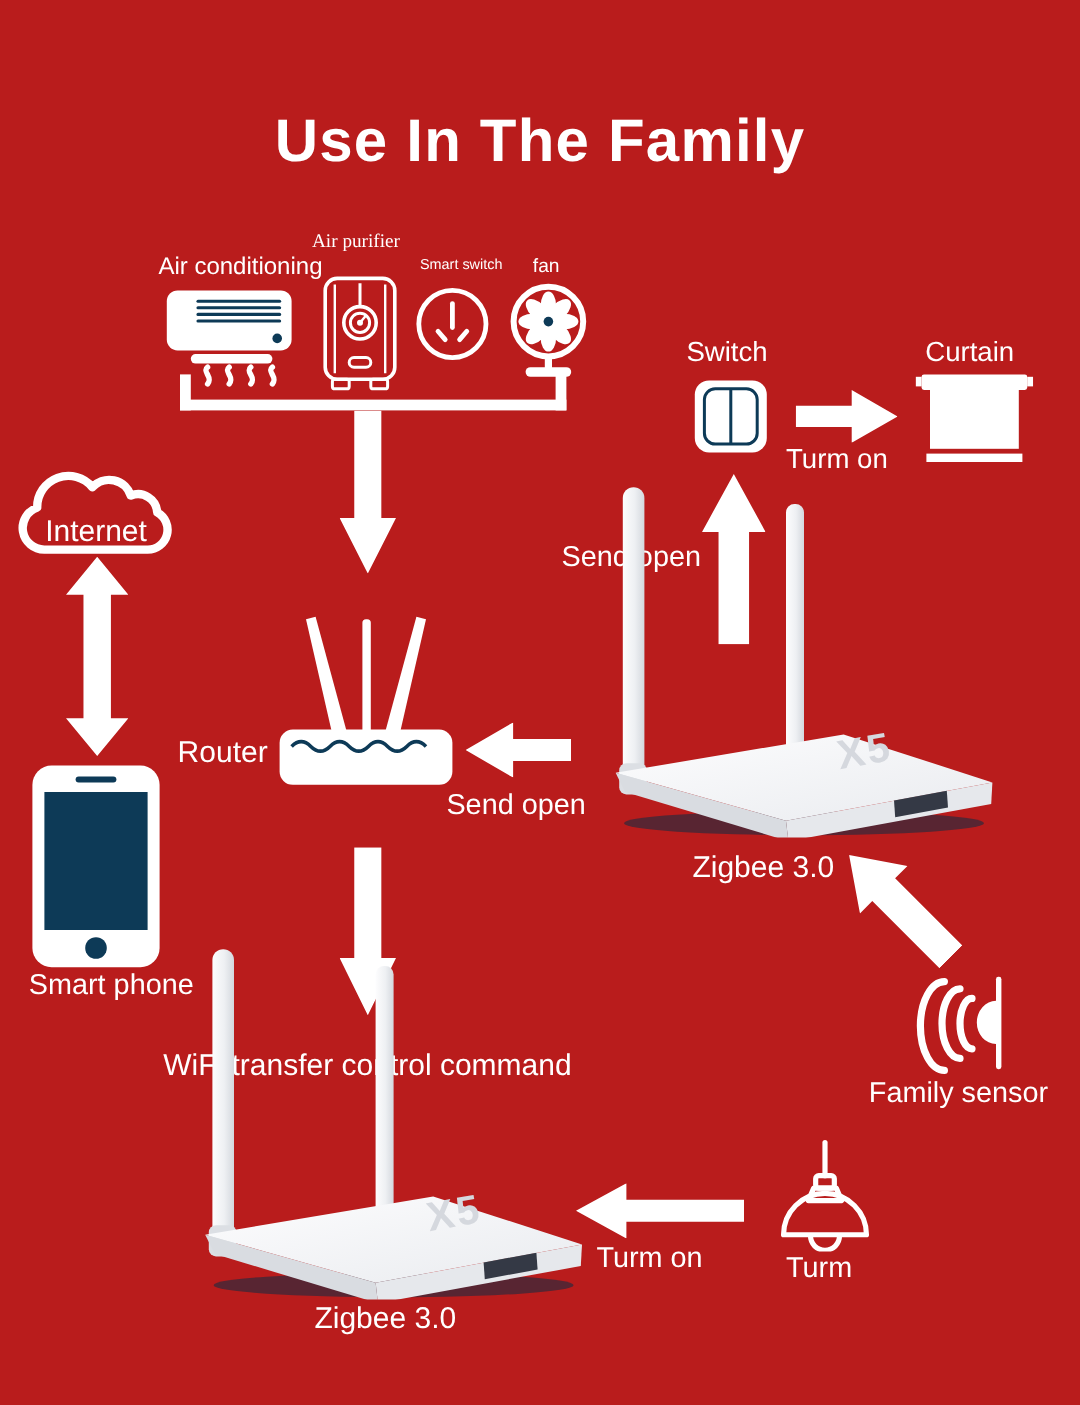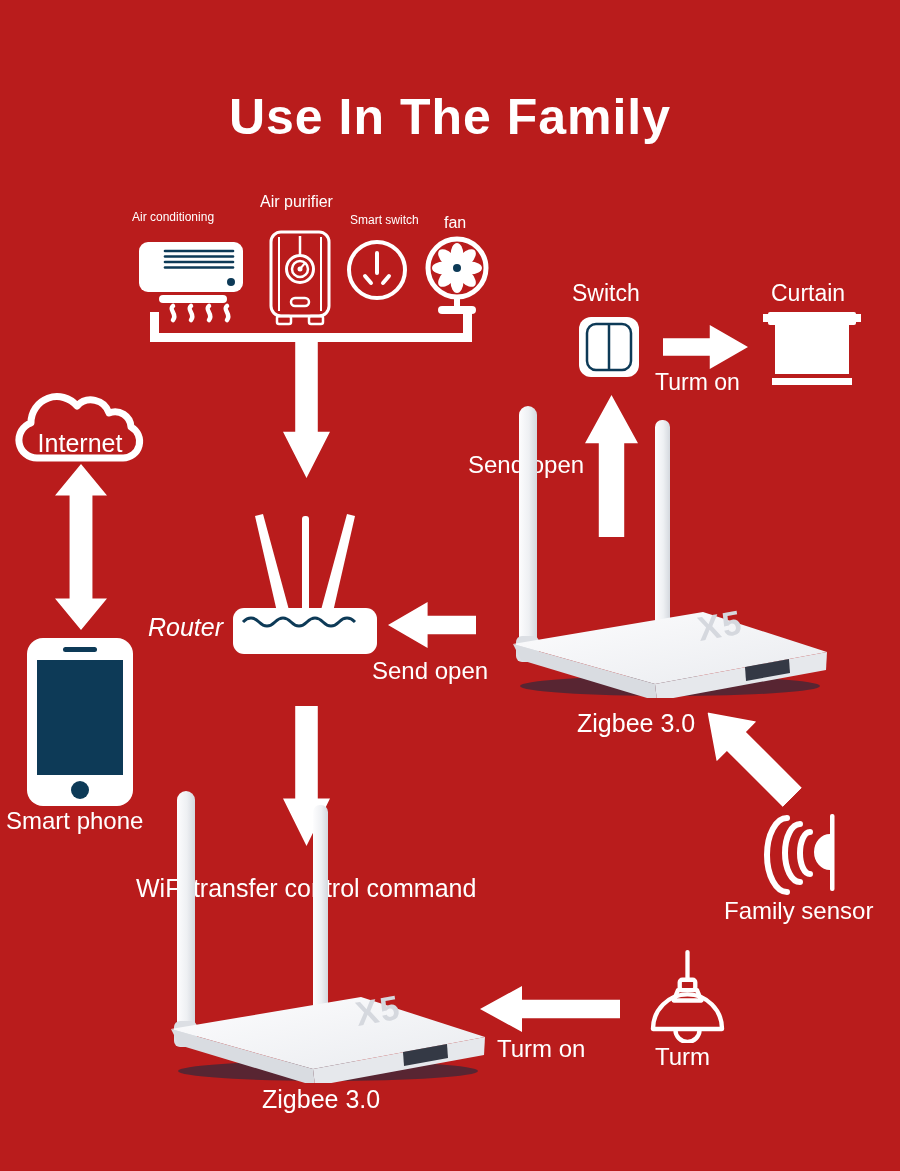--- a/index.html
+++ b/index.html
@@ -45,22 +45,22 @@
         <polygon points="150,286 322,254 321,272 152,303" fill="#e6e8ec"></polygon>
         <polygon points="8,246 150,286 152,303 16,262" fill="#d9dce1"></polygon>
         <polygon points="240,269 284,261 285,275 241,283" fill="#343945"></polygon>
         <text transform="translate(195,243) rotate(-10)" font-size="34" font-weight="bold" fill="#d5d8de" letter-spacing="2" font-family="Liberation Sans, sans-serif">X5</text>
       </g>
     </defs>
   </svg>
 
   <div class="title">Use In The Family</div>
 
-  <div class="label" style="left:132px;top:211px;font-size:12px;">Air conditioning</div>
-  <div class="label" style="left:260px;top:193px;font-size:16px;">Air purifier</div>
+  <div class="label" style="left:132px;top:211px;font-size:20px;">Air conditioning</div>
+  <div class="label" style="left:260px;top:193px;font-size:16px;font-family:Liberation Serif, serif;">Air purifier</div>
   <div class="label" style="left:350px;top:214px;font-size:12px;">Smart switch</div>
   <div class="label" style="left:444px;top:214px;font-size:16px;">fan</div>
 
   <svg class="abs" style="left:135px;top:238px;" width="112" height="86" viewBox="0 0 112 86">
     <rect x="4" y="4" width="104" height="50" rx="9" fill="#fff"></rect>
     <g stroke="#0d3a57" stroke-width="2.6" stroke-linecap="round">
       <line x1="30" y1="13" x2="98" y2="13"></line>
       <line x1="30" y1="18.5" x2="98" y2="18.5"></line>
       <line x1="30" y1="24" x2="98" y2="24"></line>
       <line x1="30" y1="29.5" x2="98" y2="29.5"></line>
@@ -150,23 +150,23 @@
   </svg>
   <div class="label center" style="left:5px;top:418px;width:150px;font-size:25px;">Internet</div>
 
   <div class="arrow arrow-updown" style="left:55px;top:464px;width:52px;height:166px;"></div>
 
   <div class="abs" style="left:27px;top:638px;width:106px;height:168px;background:#fff;border-radius:16px;">
     <div class="abs" style="left:36px;top:9px;width:34px;height:5px;background:#0d3a57;border-radius:3px;"></div>
     <div class="abs" style="left:10px;top:22px;width:86px;height:115px;background:#0d3a57;"></div>
     <div class="abs" style="left:44px;top:143px;width:18px;height:18px;background:#0d3a57;border-radius:50%;"></div>
   </div>
-  <div class="label" style="left:6px;top:808px;font-size:24px;">Smart phone</div>
-
-  <div class="label" style="left:148px;top:614px;font-size:25px;font-style:italic;">Router</div>
+  <div class="label" style="left:24px;top:808px;font-size:24px;">Smart phone</div>
+
+  <div class="label" style="left:148px;top:614px;font-size:25px;">Router</div>
   <svg class="abs" style="left:225px;top:510px;" width="160" height="150" viewBox="0 0 160 150">
     <polygon points="30,6 38,4 64,100 52,102" fill="#fff"></polygon>
     <rect x="77" y="6" width="7" height="96" rx="3" fill="#fff"></rect>
     <polygon points="122,4 130,6 108,102 96,100" fill="#fff"></polygon>
     <rect x="8" y="98" width="144" height="46" rx="11" fill="#fff"></rect>
     <path d="M18 112 q8 -8 16 0 t16 0 t16 0 t16 0 t16 0 t16 0 t16 0" fill="none" stroke="#0d3a57" stroke-width="3"></path>
   </svg>
 
   <div class="arrow arrow-left" style="left:388px;top:602px;width:88px;height:46px;"></div>
   <div class="label" style="left:372px;top:658px;font-size:24px;">Send open</div>

